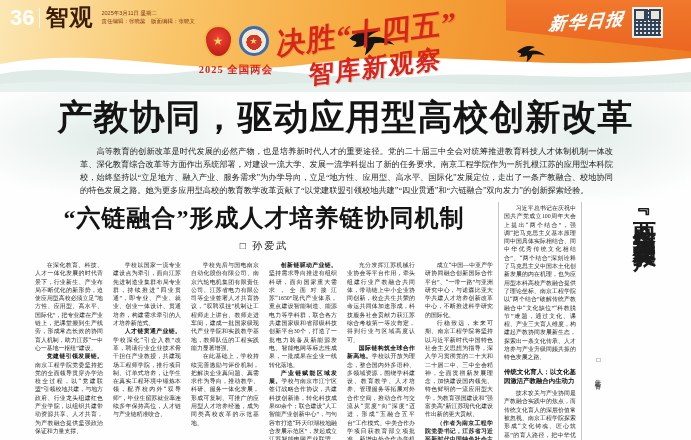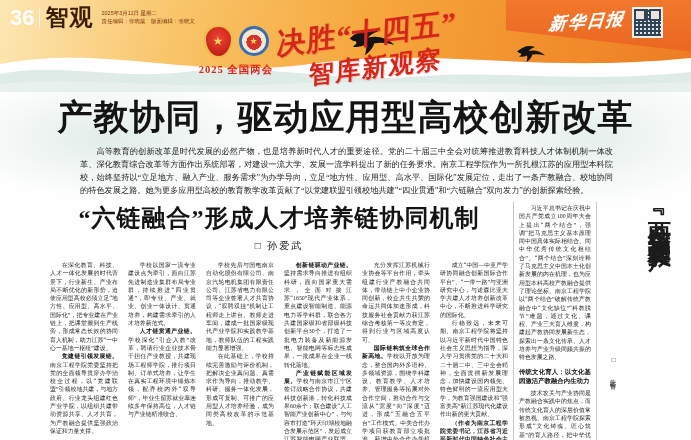--- a/index.html
+++ b/index.html
@@ -80,21 +80,21 @@
   .lead-headline {
     position:relative; margin:100px 0 0; text-align:center;
     font-size:35px; font-weight:900; color:#141414; letter-spacing:1px; line-height:36px;
   }
   .intro {
     position:relative; margin:9px 78px 0 80px; text-align:justify;
     font-size:8.2px; line-height:13px; color:#1e1e1e; text-indent:2em;
   }
 
   
-  .content { position:absolute; left:0; top:198px; width:691px; height:242px; display:flex; padding-left:50px; overflow:hidden; }
+  .content { position:absolute; left:0; top:198px; width:691px; height:242px; display:flex; padding-left:35px; overflow:hidden; }
   .article1 { width:458px; flex:none; }
   .a1-title { margin:6px 0 0; text-align:center; font-size:24px; font-weight:900; color:#141414; letter-spacing:1px; line-height:28px; }
   .a1-byline { text-align:center; font-size:10px; color:#222; margin:7px 0 8px; letter-spacing:2px; }
   .cols { display:flex; gap:10px; }
   .col { width:68px; flex:none; font-size:5.9px; line-height:8.3px; text-align:justify; color:#262626; }
   .col p, .a2col p { margin:0; text-indent:2em; }
   .col p b, .a2col p b { color:#0e0e0e; }
   .col p.note { font-weight:bold; }
   .a2col p.subhead {
     font-weight:bold; font-size:6.4px; line-height:9.2px; text-indent:0;

